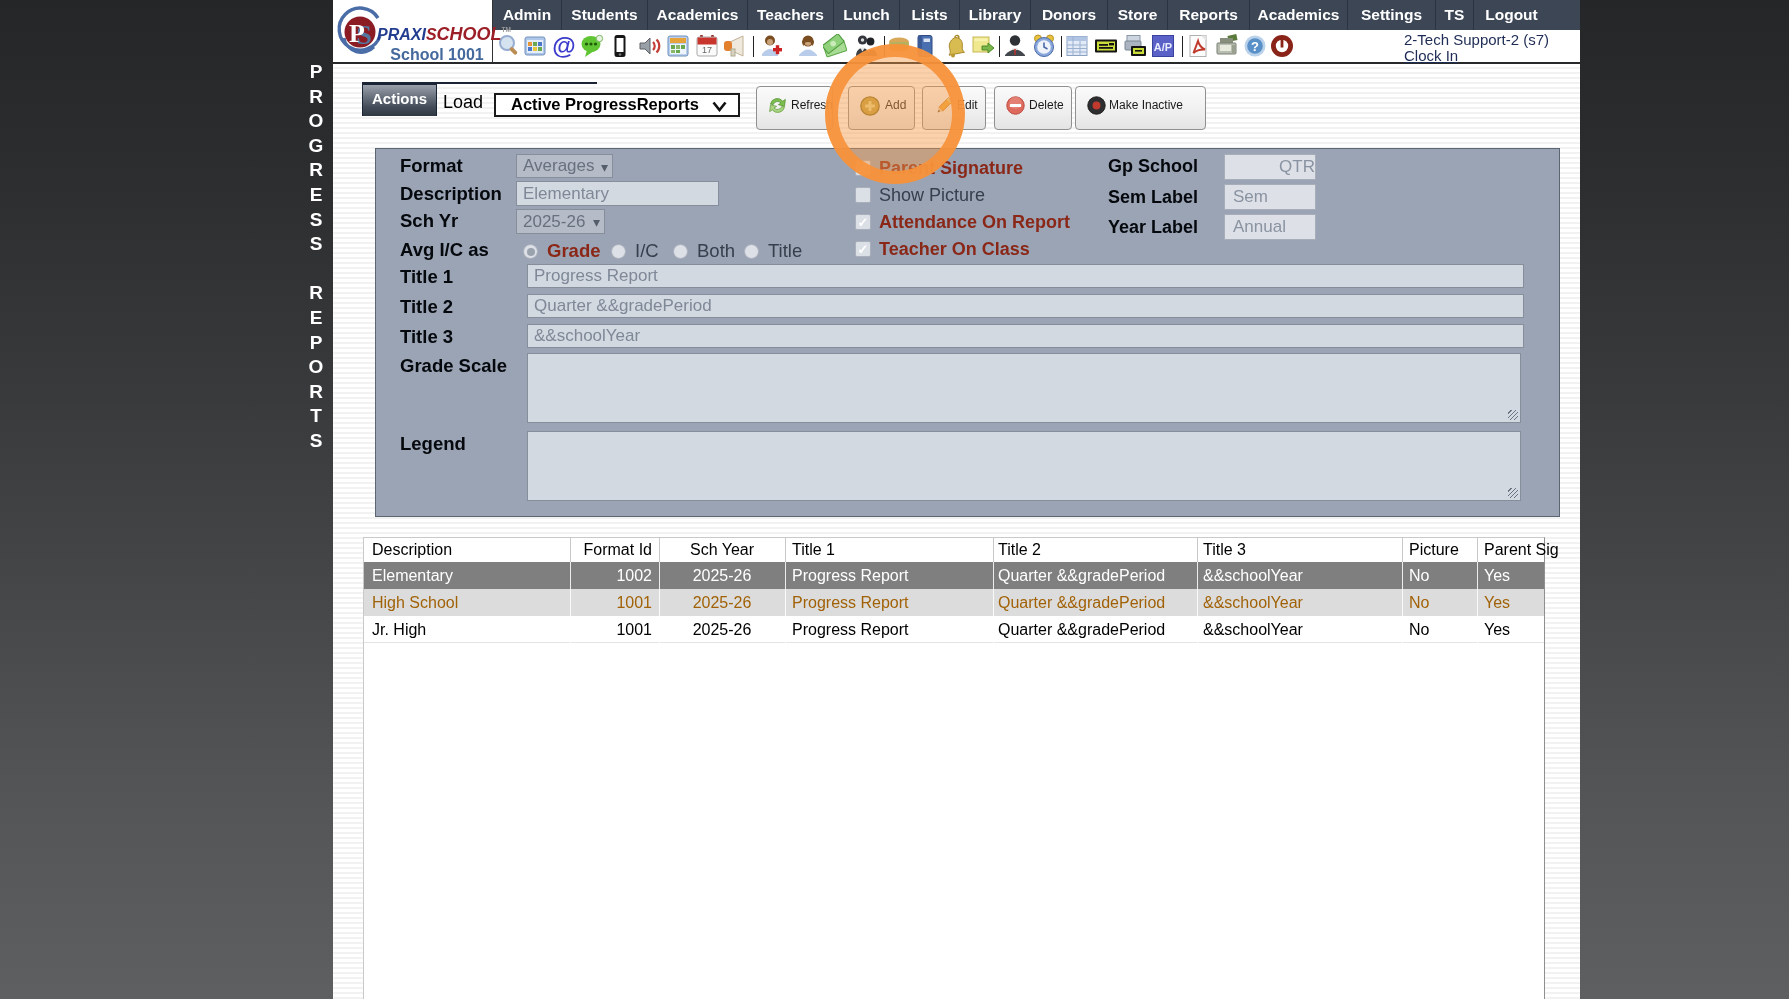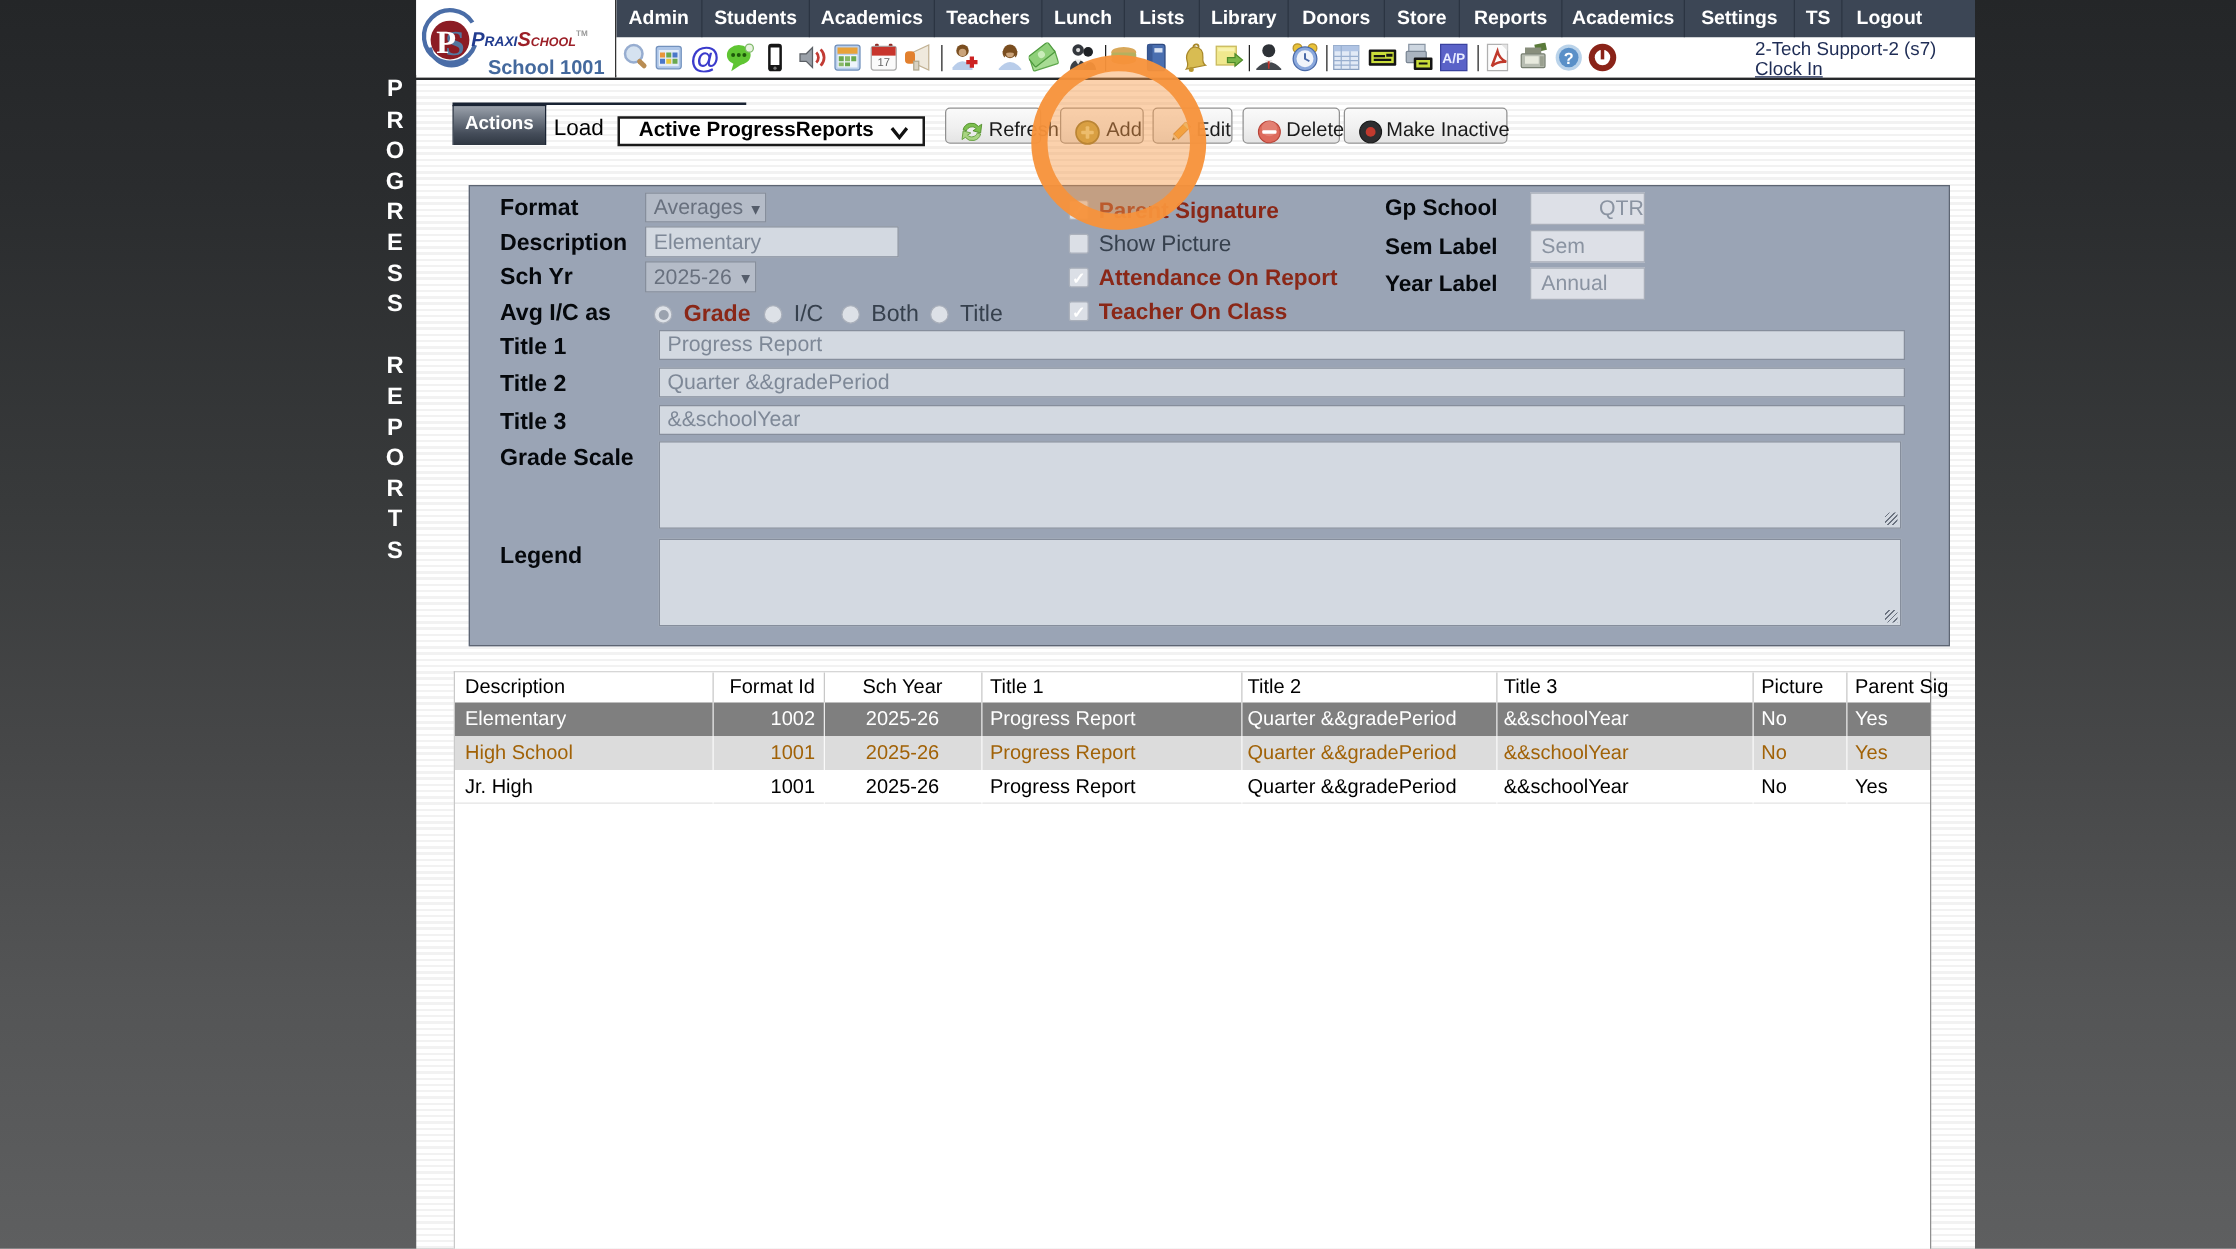--- a/index.html
+++ b/index.html
@@ -20,22 +20,22 @@
 #userinfo a { color:#1e2c55; text-decoration:underline; }
 
 #bodyarea { position:absolute; left:0; top:64px; width:1247px; height:935px;
   background:repeating-linear-gradient(180deg,#ffffff 0px,#ffffff 3px,#f2f2f2 3px,#f2f2f2 5px);padding-left:44px; }
 #tabline { position:absolute; left:29px; top:18px; width:235px; height:2px; background:#1a2434; }
 #actionstab { position:absolute; left:29px; top:20px; width:75px; height:32px;
   background:linear-gradient(180deg,#9aa1ab 0%,#6e7682 35%,#454d5a 70%,#2f3742 100%);
   border:1px solid #1a2434; border-bottom:none; color:#fff; font-weight:bold; font-size:15px; text-align:center; line-height:28px; }
 #loadlbl { position:absolute; left:110px; top:28px; font-size:18px; color:#000; }
 #loadsel { position:absolute; left:161px; top:29px; width:246px; height:24px; background:#fff; border:2px solid #1a1a1a; font-weight:bold; font-size:16.5px; line-height:19px; padding-left:15px; color:#000; }
-.btn { position:absolute; top:22px; height:29px; background:linear-gradient(180deg,#fafafa 0%,#f0f0f0 55%,#e4e4e4 100%);
-  border:1px solid #909090; border-radius:4px; font-size:16px; color:#1a1a1a; line-height:36px; text-align:left; white-space:nowrap; }
+.btn { position:absolute; top:22px; height:44px; background:linear-gradient(180deg,#fafafa 0%,#f0f0f0 55%,#e4e4e4 100%);
+  border:1px solid #909090; border-radius:4px; font-size:12px; color:#1a1a1a; line-height:36px; text-align:left; white-space:nowrap; }
 .btn svg { position:absolute; left:10px; top:8px; }
 
 #panel { position:absolute; left:42px; top:84px; width:1185px; height:369px; background:#9aa4b5; border:1px solid #5d6573; }
 .flabel { position:absolute; left:24px; font-weight:bold; font-size:18.5px; color:#05080c; line-height:20px; }
 .finput { position:absolute; background:#d3d9e1; border:1px solid #868e9c; color:#7e8897; font-size:17px; padding-left:6px; }
 .fsel { position:absolute; background:#b5bcc8; border:1px solid #868e9c; color:#68707e; font-size:17px; padding-left:6px; }
 .fsel .caret { position:absolute; right:4px; top:1px; font-size:14px; color:#555d6b; }
 .cb { position:absolute; left:479px; width:16px; height:16px; background:#dbdfe6; border:1px solid #aab0bb; border-radius:2px; color:#fff; font-size:13px; line-height:15px; text-align:center; font-weight:bold; }
 .cblbl { position:absolute; left:503px; font-size:18px; line-height:17px; }
 .red { color:#8a2717; font-weight:bold; }
@@ -389,21 +389,21 @@
       </div>
       <div id="logobox">
         <svg style="position:absolute;left:3px;top:5px;" width="50" height="52" viewBox="0 0 50 52">
           <path d="M 42 13 A 21 21 0 1 0 44 31" fill="none" stroke="#4a6da7" stroke-width="3.4"></path>
           <path d="M 38 42 A 17.5 17.5 0 0 1 8 33" fill="none" stroke="#4a6da7" stroke-width="3"></path>
           <circle cx="24" cy="27" r="15.5" fill="#8c1c24"></circle>
           <text x="28" y="39" font-family="Liberation Serif" font-size="28" font-weight="bold" fill="#54779f" text-anchor="middle">S</text>
           <text x="21" y="37" font-family="Liberation Serif" font-size="26" font-weight="bold" fill="#ffffff" text-anchor="middle">P</text>
         </svg>
         <div style="position:absolute;left:44px;top:24px;width:116px;white-space:nowrap;font-style:italic;font-weight:bold;">
-          <span style="font-size:16px;color:#223c8f;">P</span><span style="font-size:11px;color:#223c8f;">RAXI</span><span style="font-size:16px;color:#9c1f27;">S</span><span style="font-size:10px;color:#9c1f27;">CHOOL</span><span style="font-size:6.5px;color:#999;font-style:normal;vertical-align:8px;">TM</span>
+          <span style="font-size:16px;color:#223c8f;">P</span><span style="font-size:16px;color:#223c8f;">RAXI</span><span style="font-size:16px;color:#9c1f27;">S</span><span style="font-size:18px;color:#9c1f27;">CHOOL</span><span style="font-size:6.5px;color:#999;font-style:normal;vertical-align:8px;">TM</span>
         </div>
         <div style="position:absolute;left:43px;top:46px;width:122px;text-align:center;font-size:16px;font-weight:bold;color:#44699d;">School 1001</div>
       </div>
       <div id="userinfo">2-Tech Support-2 (s7)<br><a href="#">Clock In</a></div>
     </div>
   </div>
   <div id="sidetext">P<br>R<br>O<br>G<br>R<br>E<br>S<br>S<br><br>R<br>E<br>P<br>O<br>R<br>T<br>S</div>
   <div id="ring"></div>
 </div>
 

